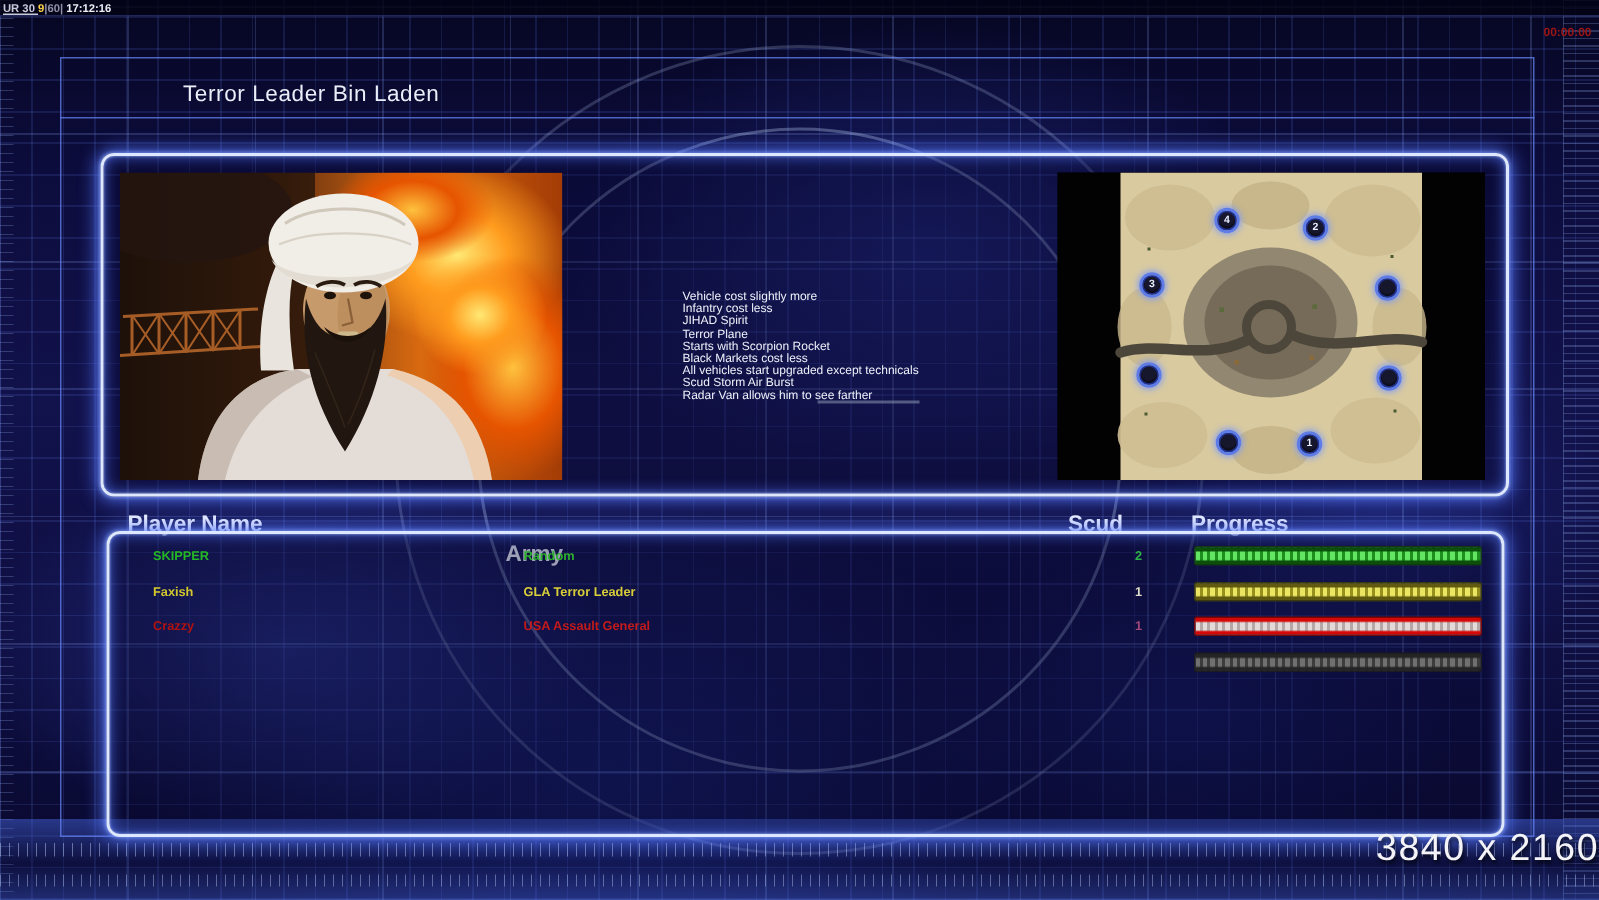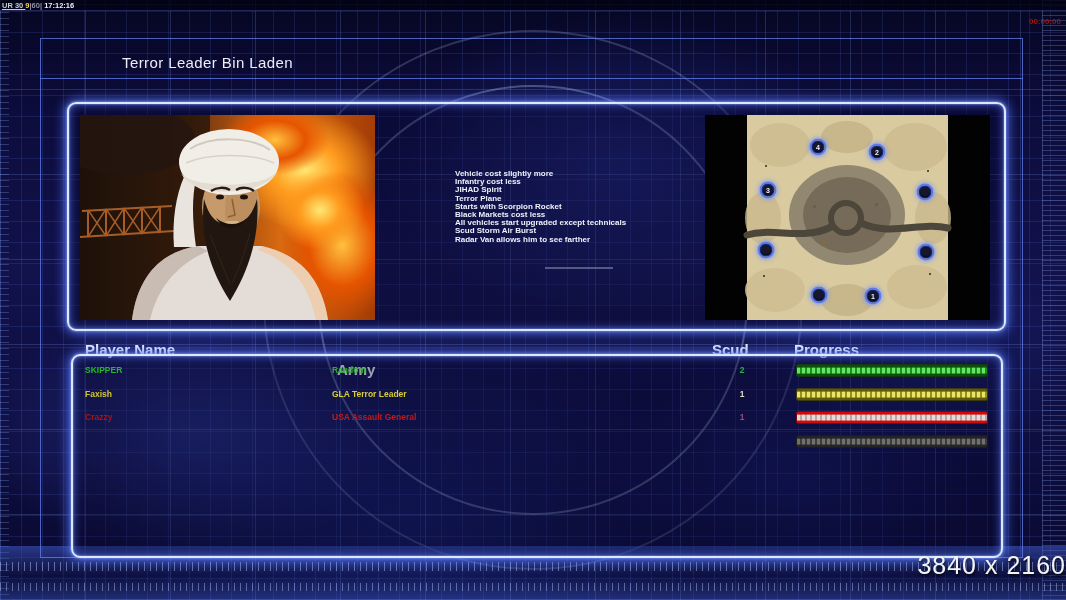--- a/index.html
+++ b/index.html
@@ -59,35 +59,35 @@
     border:2px solid #dde8ff; border-radius:9px;
     background: rgba(8,10,46,.35);
     box-shadow: 0 0 12px 2px rgba(85,120,255,.9), 0 0 3px rgba(205,225,255,.95),
                 inset 0 0 10px rgba(85,120,255,.8), inset 0 0 2px rgba(220,235,255,.9);
   }
   .panel-upper { left:67px; top:102px; width:939px; height:229px; }
   .panel-lower { left:71px; top:354px; width:932px; height:204px; }
   
   .portrait { left:80px; top:115px; width:295px; height:205px; overflow:hidden; }
   .portrait svg { display:block; width:100%; height:100%; }
-  .abilities { left:455px; top:170px; width:260px; font-size:8px; font-weight:bold; color:#eef1fa; line-height:8.2px; }
+  .abilities { left:455px; top:194px; width:260px; font-size:8px; font-weight:normal; color:#eef1fa; line-height:8.2px; }
   .ability-line { white-space:nowrap; }
   .minimap { left:705px; top:115px; width:285px; height:205px; background:#020206; }
   .minimap svg { display:block; width:100%; height:100%; }
   .mm-marker { position:absolute; width:17px; height:17px; border-radius:50%;
     border:2px solid #5d7ce8; transform:translate(-50%,-50%);
     background: radial-gradient(circle at 50% 38%, #16162c 0 45%, #07070f 70%);
     box-shadow: 0 0 4px 1px rgba(120,150,255,.85), inset 0 0 0 1px #203090;
     display:flex; align-items:center; justify-content:center; }
   .mm-num { font-size:7px; font-weight:bold; color:#e9f0ff; }
   
   .th { font-size:15px; font-weight:bold; color:#eef2ff; top:341px; }
   .rows-container { left:71px; top:354px; width:932px; height:204px; }
   .p-row { position:absolute; left:0; width:100%; height:14px; font-size:8.5px; font-weight:bold; }
-  .p-row span { position:absolute; white-space:nowrap; }
+  .p-row span { position:absolute; white-space:nowrap;margin-left:17px; }
   .col-name { left:14px; }
   .col-army { left:261px; }
   .col-team { left:643px; width:56px; text-align:center; }
   .col-bar  { position:absolute; left:725px; top:-1px; width:192px; height:13px; border-radius:2px; }
   
   .resolution { left:0; top:551px; width:1066px; text-align:right; font-size:25px; color:#f3f3f8;
     text-shadow:1px 2px 3px rgba(0,0,0,.8); letter-spacing:1px; }
 </style>
 </head>
 <body>

